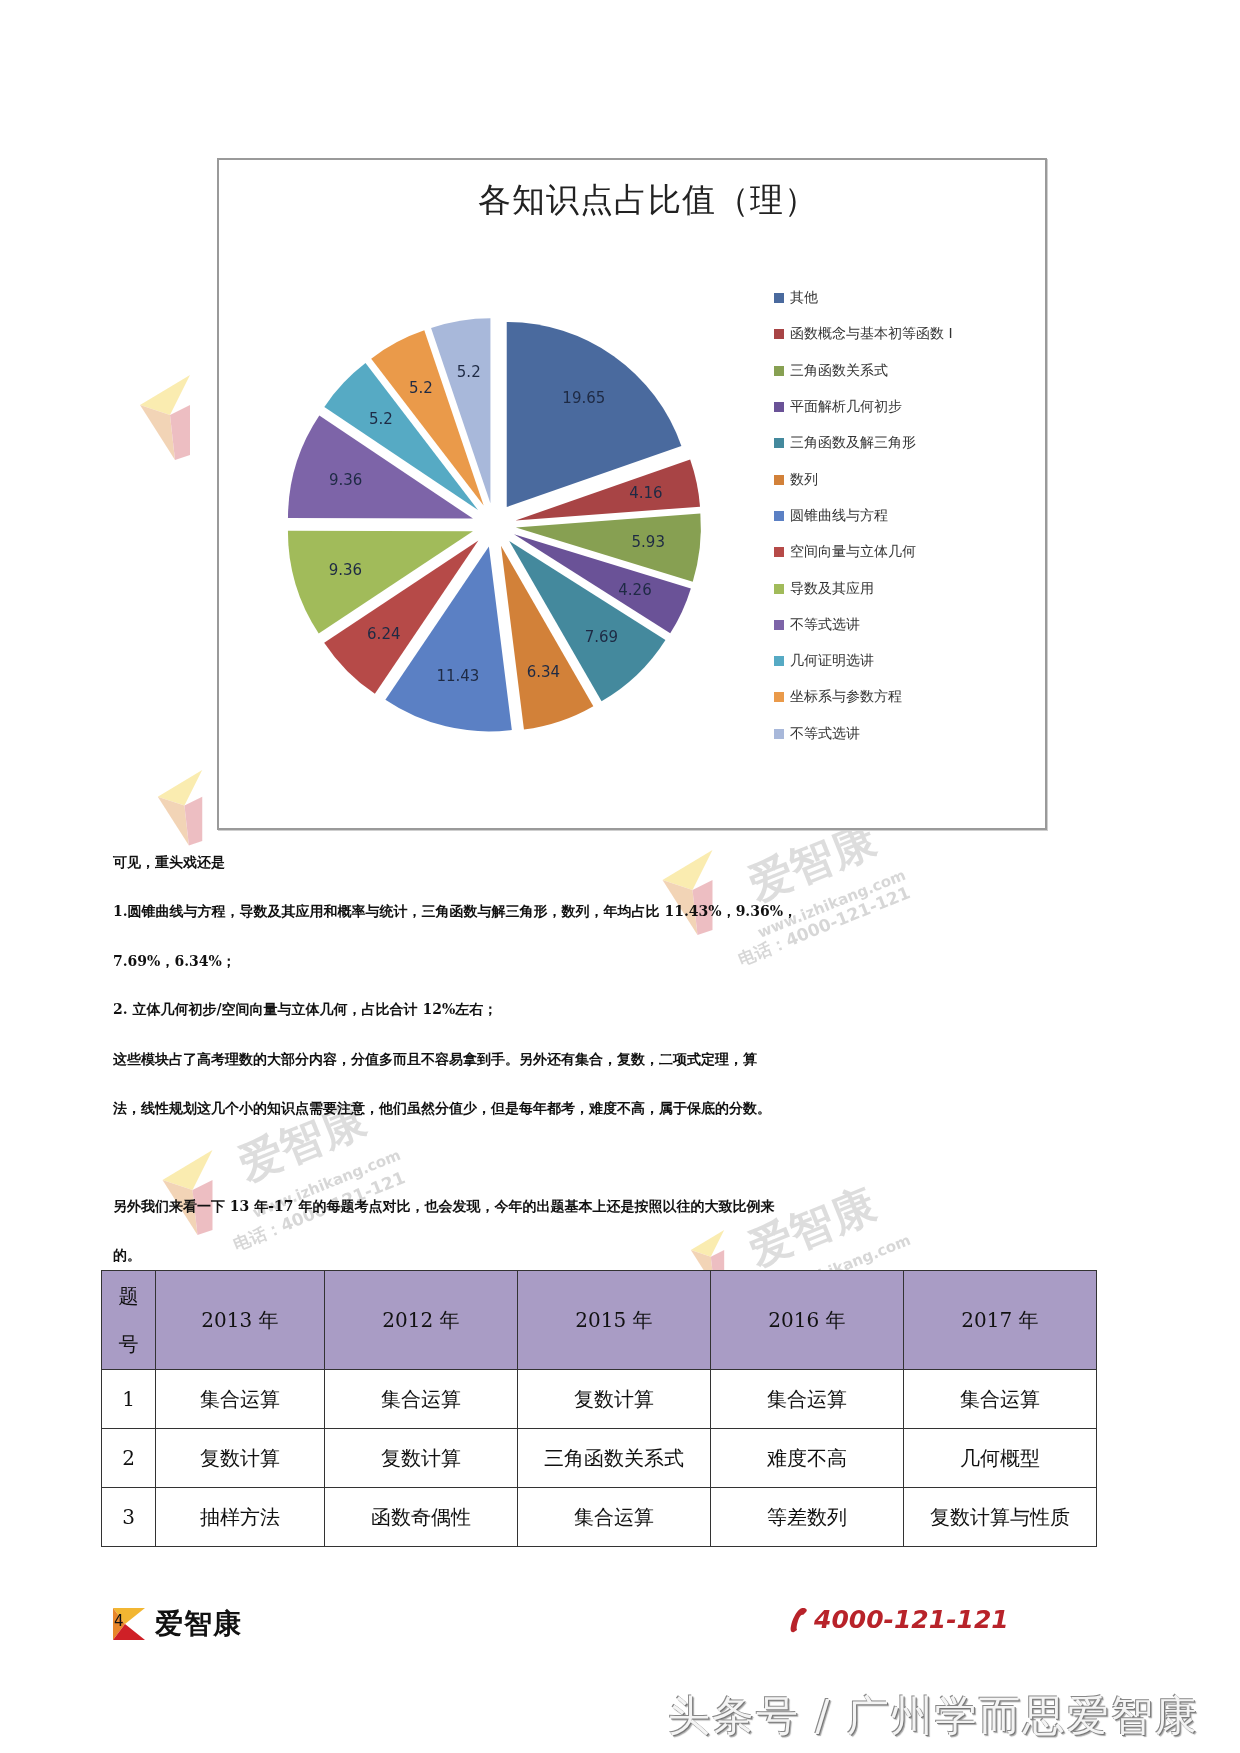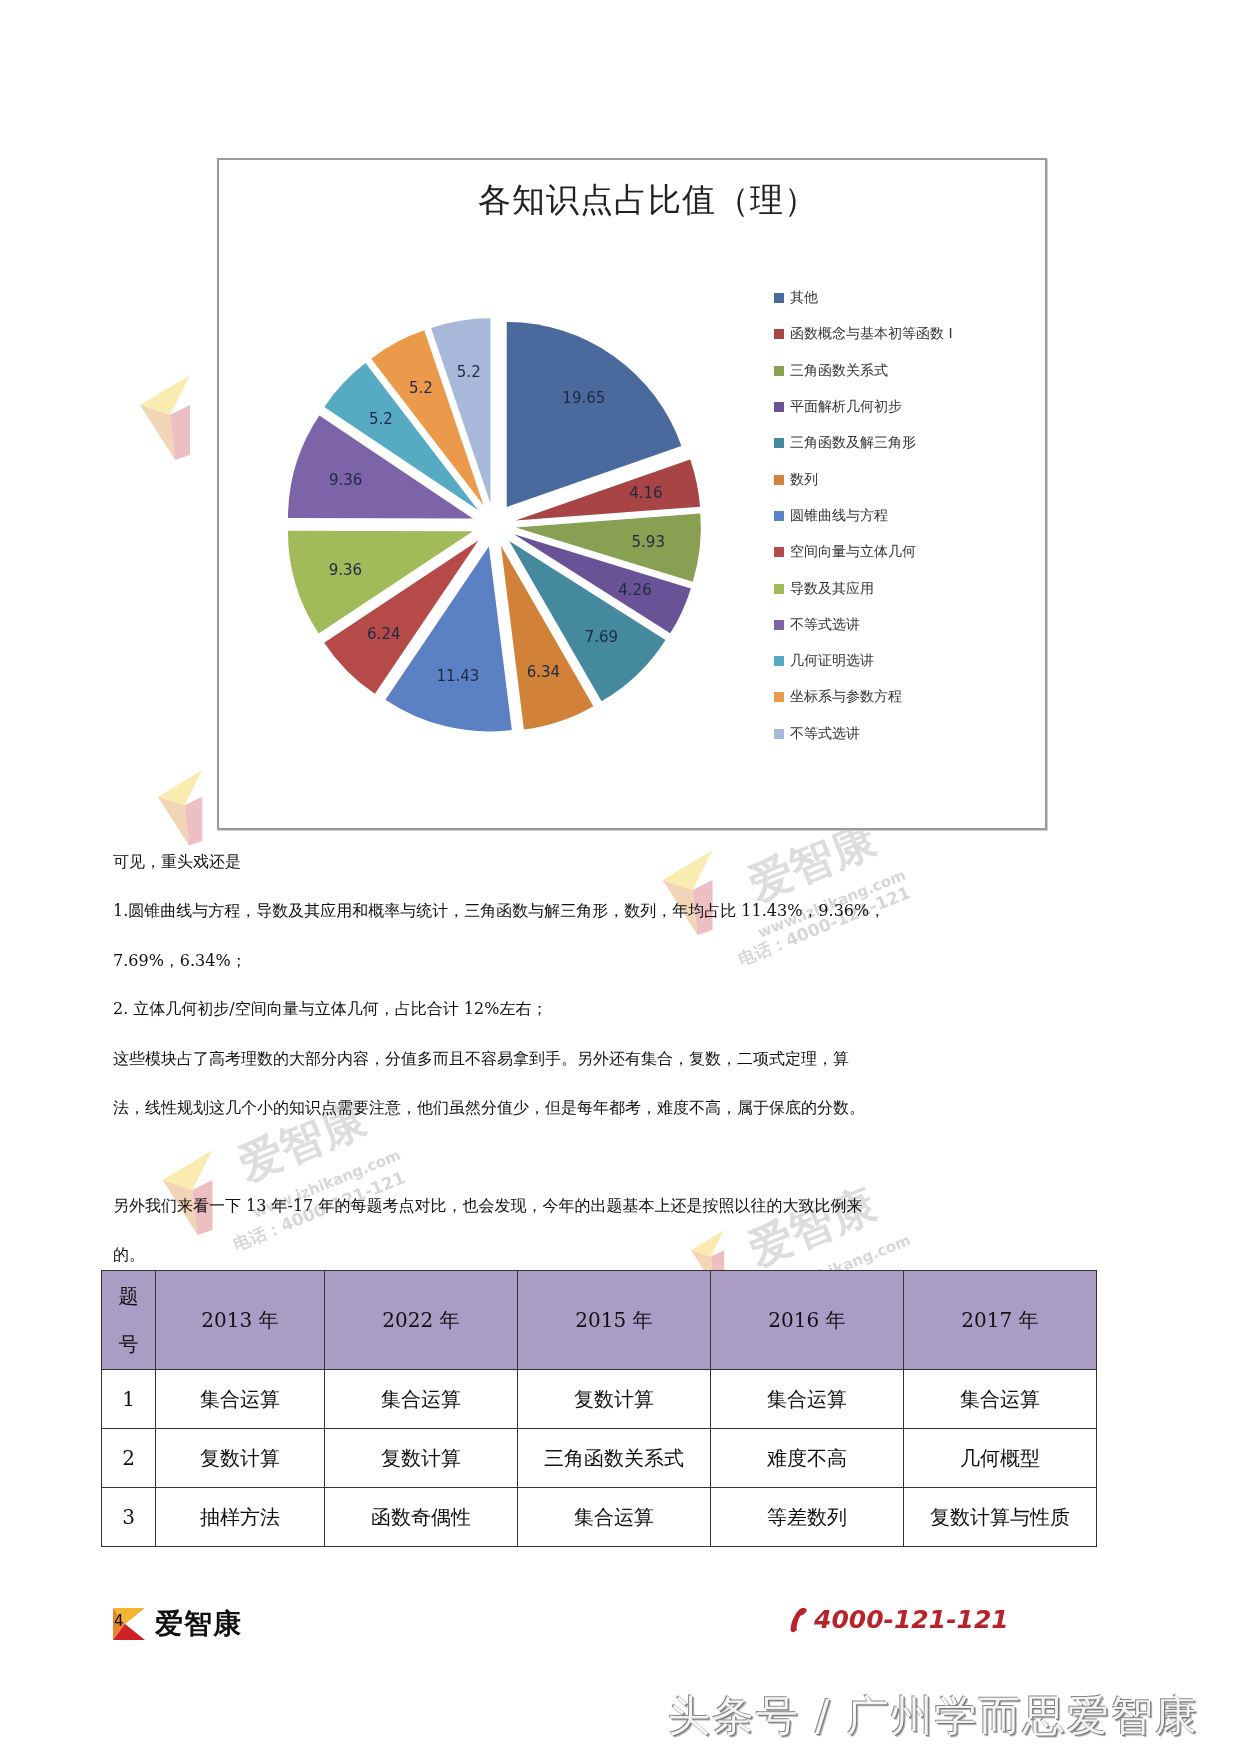--- a/index.html
+++ b/index.html
@@ -16,21 +16,21 @@
     font-family: "DejaVu Sans", sans-serif; font-size:33px; color:#222; letter-spacing:1px;padding-left:32px;
   }
   .pie-svg { position:absolute; left:40px; top:130px; }
   .legend {
     position:absolute; left:555px; top:120px; list-style:none; margin:0; padding:0;
     font-family: "DejaVu Sans", sans-serif; font-size:14px; color:#333;
   }
   .legend li { height:36.3px; display:flex; align-items:center; }
   .legend .swatch { width:10px; height:10px; margin-right:6px; display:inline-block; }
   .para {
-    position:absolute; left:113px; font-size:16px; line-height:24px; white-space:nowrap; color:#111;
+    position:absolute; left:113px; font-size:14px; line-height:24px; white-space:nowrap; color:#111;font-weight:bold;
   }
   table.kp {
     position:absolute; left:101px; top:1270px; border-collapse:collapse;
     font-size:20px; color:#111;
   }
   table.kp td, table.kp th {
     border:1.5px solid #333; text-align:center; font-weight:normal; padding:0;
   }
   table.kp thead th { background:#a99cc5; height:98px; }
   table.kp tbody td { height:58px; background:#fff; }
@@ -186,21 +186,21 @@
 <div class="para" style="top:1243px">的。</div>
 
 <table class="kp">
   <thead>
     <tr>
       <th class="qno-head">
         <span>题</span><br>
         <span>号</span>
       </th>
       <th style="width:168px">2013 年</th>
-      <th style="width:192px">2022 年</th>
+      <th style="width:192px">2012 年</th>
       <th style="width:192px">2015 年</th>
       <th style="width:192px">2016 年</th>
       <th style="width:192px">2017 年</th>
     </tr>
   </thead>
   <tbody>
     <tr>
       <td>1</td>
       <td>集合运算</td>
       <td>集合运算</td>

